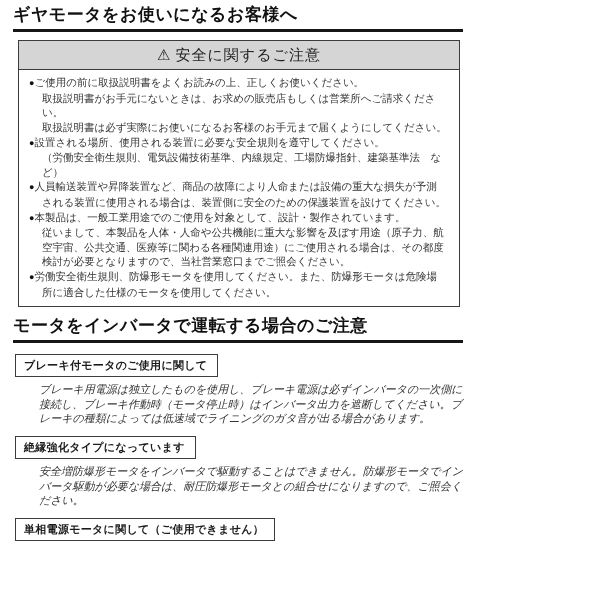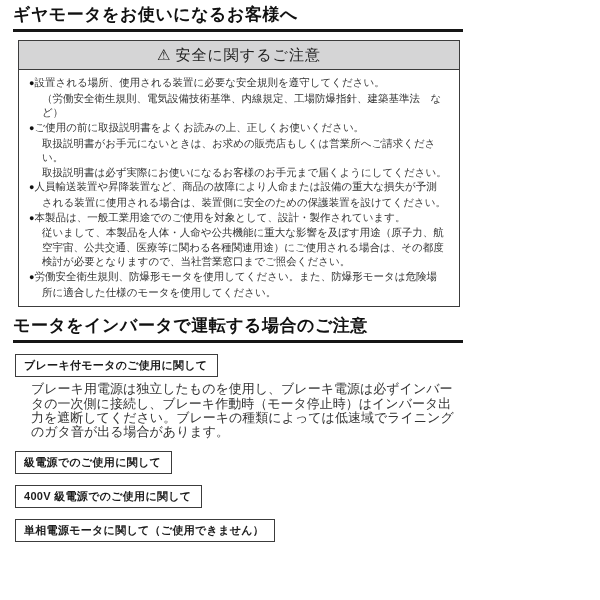--- a/index.html
+++ b/index.html
@@ -58,64 +58,65 @@
     display: inline-block;
     margin: 11px 0 0 2px;
     border: 1.5px solid #3c3c3c;
     padding: 3px 10px 3px 8px;
     font-size: 11px;
     font-weight: bold;
     color: #1c1c1c;
     letter-spacing: 0.3px;
   }
   .sub-body {
-    margin: 5px 0 0 18px;
-    font-size: 13px;
+    margin: 5px 0 0 26px;
+    font-size: 11px;
     line-height: 14.3px;
     color: #333;
     white-space: pre-wrap;
+    font-style: italic;
   }
 </style>
 </head>
 <body>
 
 <div class="page">
 
   <h1 class="section-title">ギヤモータをお使いになるお客様へ</h1>
 
   <div class="safety-box">
     <div class="safety-header">
       <span class="warning-icon">⚠</span><span>安全に関するご注意</span>
     </div>
     <ul class="safety-list">
-      <li>設置される場所、使用される装置に必要な安全規則を遵守してください。
-（労働安全衛生規則、電気設備技術基準、内線規定、工場防爆指針、建築基準法　など）</li>
       <li>ご使用の前に取扱説明書をよくお読みの上、正しくお使いください。
 取扱説明書がお手元にないときは、お求めの販売店もしくは営業所へご請求ください。
 取扱説明書は必ず実際にお使いになるお客様のお手元まで届くようにしてください。</li>
+      <li>設置される場所、使用される装置に必要な安全規則を遵守してください。
+（労働安全衛生規則、電気設備技術基準、内線規定、工場防爆指針、建築基準法　など）</li>
       <li>人員輸送装置や昇降装置など、商品の故障により人命または設備の重大な損失が予測される装置に使用される場合は、装置側に安全のための保護装置を設けてください。</li>
       <li>本製品は、一般工業用途でのご使用を対象として、設計・製作されています。
 従いまして、本製品を人体・人命や公共機能に重大な影響を及ぼす用途（原子力、航空宇宙、公共交通、医療等に関わる各種関連用途）にご使用される場合は、その都度検討が必要となりますので、当社営業窓口までご照会ください。</li>
       <li>労働安全衛生規則、防爆形モータを使用してください。また、防爆形モータは危険場所に適合した仕様のモータを使用してください。</li>
     </ul>
   </div>
 
   <h1 class="section-title section2-title">モータをインバータで運転する場合のご注意</h1>
 
   <div>
     <div class="sub-heading-box">ブレーキ付モータのご使用に関して</div>
     <p class="sub-body">ブレーキ用電源は独立したものを使用し、ブレーキ電源は必ずインバータの一次側に接続し、ブレーキ作動時（モータ停止時）はインバータ出力を遮断してください。ブレーキの種類によっては低速域でライニングのガタ音が出る場合があります。</p>
   </div>
 
   <div>
-    <div class="sub-heading-box">級電源でのご使用に関して</div>
+    <div class="sub-heading-box">絶縁強化タイプになっています</div>
+    <p class="sub-body">安全増防爆形モータをインバータで駆動することはできません。防爆形モータでインバータ駆動が必要な場合は、耐圧防爆形モータとの組合せになりますので、ご照会ください。</p>
   </div>
 
   <div>
-    <div class="sub-heading-box">400V 級電源でのご使用に関して</div>
   </div>
 
   <div>
     <div class="sub-heading-box">単相電源モータに関して（ご使用できません）</div>
     
   </div>
 
 </div>
 
 </body></html>

